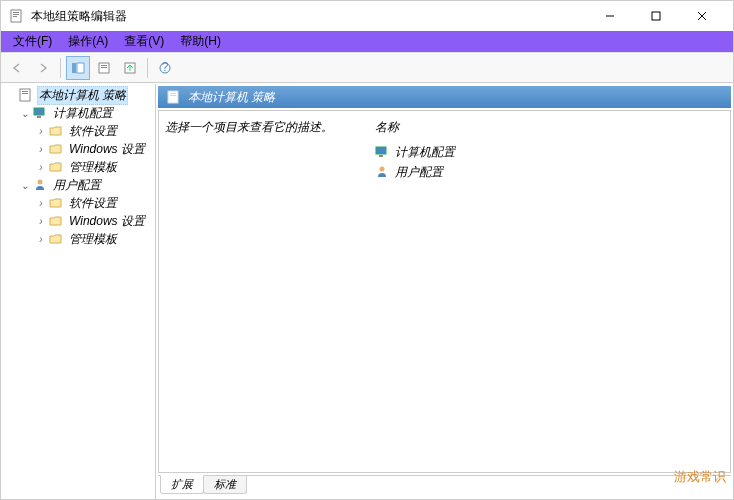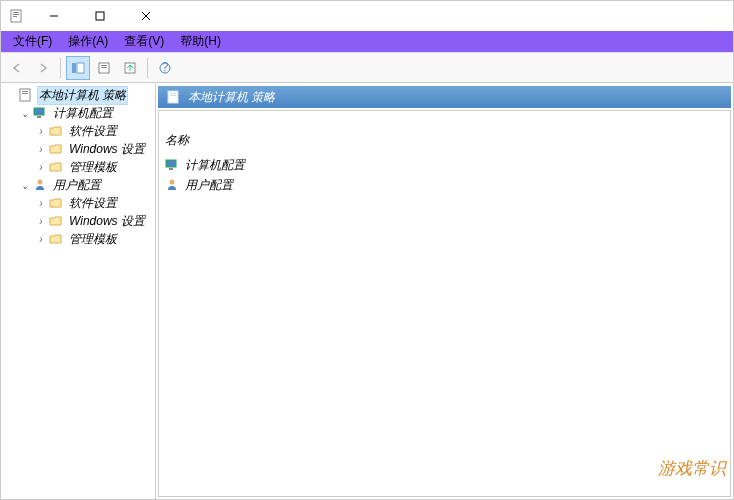--- a/index.html
+++ b/index.html
@@ -35,44 +35,45 @@
 .indent-2 { padding-left: 18px; }
 .indent-3 { padding-left: 34px; }
 
 
 .content-pane { flex: 1; display: flex; flex-direction: column; background: #fff; position: relative; }
 .content-header { height: 22px; background: linear-gradient(#6ea5d8, #4a86c4); color: #fff; display: flex; align-items: center; padding-left: 8px; margin: 2px; }
 .header-icon { width: 16px; height: 16px; margin-right: 6px; display: inline-flex; align-items: center; justify-content: center; }
 .content-body { flex: 1; display: flex; padding: 8px 4px 4px 6px; border: 1px solid #ccc; margin: 0 2px 2px 2px; position: relative; }
 .desc-col { width: 210px; color: #000; padding-right: 10px; }
 .list-col { flex: 1; }
-.list-header { color: #000; padding-bottom: 6px; margin-top: 13px; }
+.list-header { color: #000; padding-bottom: 6px; }
 .list-item { display: flex; align-items: center; height: 20px; }
 .list-item .li-icon { width: 16px; height: 16px; margin-right: 4px; display: inline-flex; align-items: center; }
 .bottom-tabs-outer { height: 22px; display: flex; align-items: flex-start; border-top: 1px solid #ccc; margin: 0 2px 2px 2px; padding-left: 2px; }
 .btab { padding: 1px 10px; border: 1px solid #ccc; border-top: none; background: #f4f4f4; margin-right: -1px; font-size: 11px; color: #000; border-bottom-left-radius: 3px; border-bottom-right-radius: 3px; }
 .btab.active { background: #fff; position: relative; top: -1px; border-top: 1px solid #fff; }
 
-.watermark { position: absolute; right: 8px; bottom: 20px; color: #d98a2b; font-style: italic; font-size: 17px; font-family: "KaiTi", serif; }
+.watermark { position: absolute; right: 8px; bottom: 14px; color: #d98a2b; font-size: 13px; font-family: "KaiTi", serif; }
 
 
 svg { display: block; }
 </style>
 </head>
 <body>
 
 <div class="title-bar">
   <span class="app-icon">
     <svg width="14" height="14" viewBox="0 0 14 14">
         <rect x="1" y="1" width="10" height="12" fill="#fff" stroke="#888"></rect>
         <rect x="3" y="3" width="6" height="1" fill="#888"></rect>
         <rect x="3" y="5" width="6" height="1" fill="#888"></rect>
         <rect x="3" y="7" width="4" height="1" fill="#888"></rect>
       </svg>
   </span>
+  <span class="title-text">本地组策略编辑器</span>
   <div class="ctrl">
       <svg width="10" height="10">
         <line x1="1" y1="5" x2="9" y2="5" stroke="#000" stroke-width="1"></line>
       </svg>
     </div>
   <div class="ctrl">
       <svg width="10" height="10">
         <rect x="1" y="1" width="8" height="8" fill="none" stroke="#000" stroke-width="1"></rect>
       </svg>
     </div>
@@ -226,20 +227,23 @@
       <span class="header-icon">
           <svg width="14" height="14">
             <rect x="1" y="1" width="10" height="12" fill="#fff" stroke="#cde"></rect>
             <rect x="3" y="3" width="6" height="1" fill="#cde"></rect>
             <rect x="3" y="5" width="6" height="1" fill="#cde"></rect>
           </svg>
         </span>
       <span>本地计算机 策略</span>
     </div>
     <div class="content-body">
+      <div class="desc-col">
+        <span>选择一个项目来查看它的描述。</span>
+      </div>
       <div class="list-col">
         <div class="list-header">名称</div>
         <div class="list-item">
           <span class="li-icon">
               <svg width="14" height="14">
                 <rect x="1" y="2" width="10" height="7" fill="#4a86c4" stroke="#2a5"></rect>
                 <rect x="4" y="10" width="4" height="2" fill="#888"></rect>
               </svg>
             </span>
           <span>计算机配置</span>
@@ -248,16 +252,20 @@
           <span class="li-icon">
               <svg width="14" height="14">
                 <circle cx="7" cy="4" r="2.5" fill="#e8b070"></circle>
                 <path d="M3 12 Q3 8 7 8 Q11 8 11 12 Z" fill="#4a86c4"></path>
               </svg>
             </span>
           <span>用户配置</span>
         </div>
       </div>
     </div>
+    <div class="bottom-tabs-outer">
+      <div class="btab active">扩展</div>
+      <div class="btab">标准</div>
+    </div>
   </div>
 </div>
 
 <div class="watermark">游戏常识</div>
 
 </body></html>

